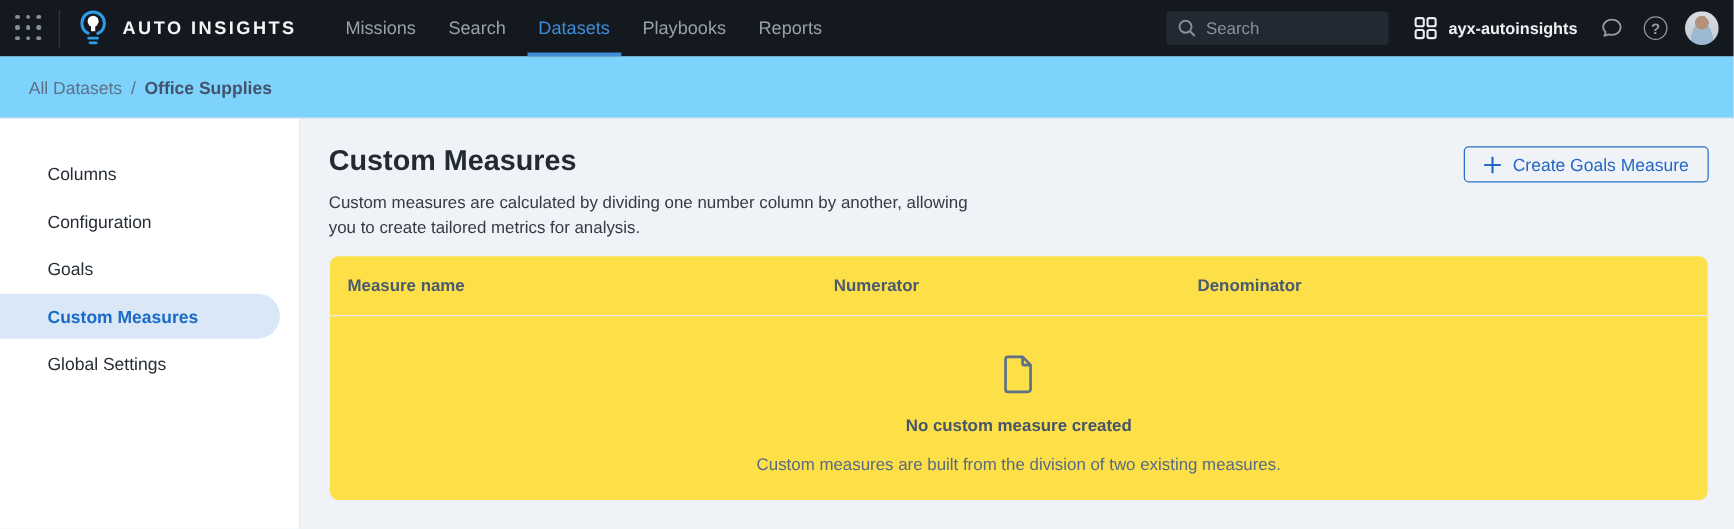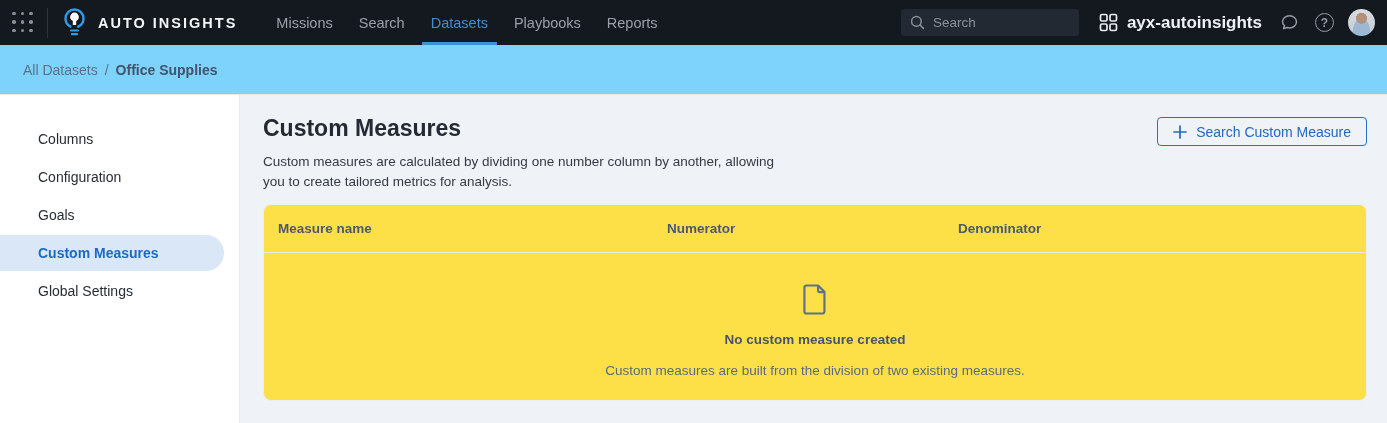--- a/index.html
+++ b/index.html
@@ -25,21 +25,21 @@
   .topnav .nav-item.active::after { content:""; position:absolute; left:0; right:0;
     bottom:0; height:3px; background:#3f8ed8; }
 
   .topbar-right { margin-left:auto; display:flex; align-items:center; padding-right:12px; }
   .searchbox { width:178px; height:27px; background:#232932; border-radius:3px;
     display:flex; align-items:center; padding:0 9px; gap:8px; margin-right:20px; }
   .searchbox input { flex:1; background:transparent; border:none; outline:none;
     color:#cfd4db; font-size:13.5px; font-family:inherit; min-width:0; }
   .searchbox input::placeholder { color:#8a919b; opacity:1; }
   .workspace { display:flex; align-items:center; gap:9px; cursor:pointer; margin-right:17px; }
-  .workspace-name { color:#eef1f4; font-size:17px; font-weight:700; }
+  .workspace-name { color:#eef1f4; font-size:13px; font-weight:700; }
   .iconbtn { display:flex; align-items:center; justify-content:center; cursor:pointer; }
   .chat-btn { margin-right:15px; }
   .help-btn { width:19px; height:19px; border:1.6px solid #949aa3; border-radius:50%;
     color:#949aa3; font-size:12px; font-weight:700; margin-right:14px; line-height:1; }
   .avatar { width:27px; height:27px; border-radius:50%; overflow:hidden; cursor:pointer;
     background:
       radial-gradient(circle at 50% 34%, #b4917a 0 24%, rgba(0,0,0,0) 25%),
       radial-gradient(ellipse at 50% 100%, #9cb8d2 0 48%, rgba(0,0,0,0) 49%),
       linear-gradient(#d9dde2 0%, #c2c9d1 100%); }
 
@@ -175,21 +175,21 @@
           <div class="page-title">Custom Measures</div>
           <p class="page-desc">Custom measures are calculated by dividing one number column by another, allowing you to create tailored metrics for analysis.</p>
         </div>
         <button class="create-btn">
           <span style="display:flex;">
             <svg width="14" height="14" viewBox="0 0 14 14">
               <line x1="7" y1="1" x2="7" y2="13" stroke="#2268c4" stroke-width="1.7" stroke-linecap="round"></line>
               <line x1="1" y1="7" x2="13" y2="7" stroke="#2268c4" stroke-width="1.7" stroke-linecap="round"></line>
             </svg>
           </span>
-          <span>Search Custom Measure</span>
+          <span>Create Goals Measure</span>
         </button>
       </div>
 
       <div class="card">
         <div class="thead">
           <div class="th th-1">Measure name</div>
           <div class="th th-2">Numerator</div>
           <div class="th th-3">Denominator</div>
         </div>
         <div class="empty">

